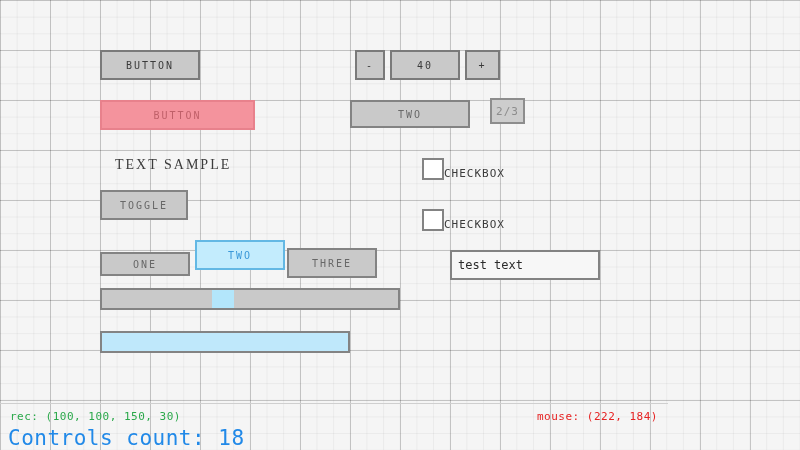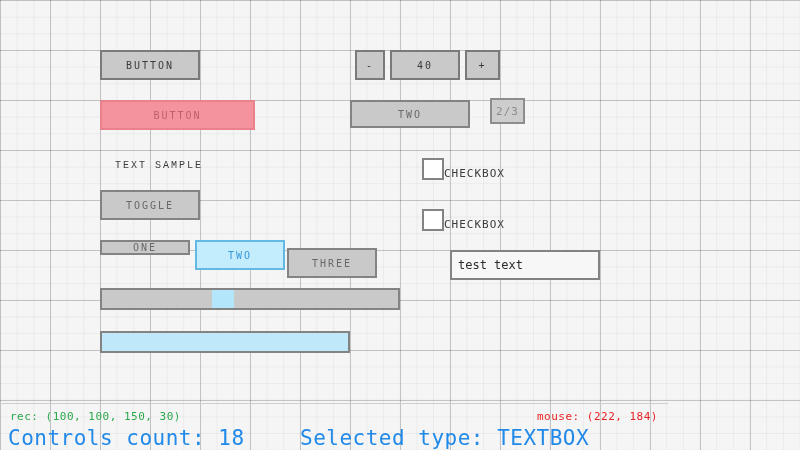--- a/index.html
+++ b/index.html
@@ -45,24 +45,24 @@
     color: #c06069;
   }
   .btn.active-blue {
     background: #c3ecfd;
     border-color: #63b8e4;
     color: #3b98d8;
   }
 
   .label-text {
     color: #3b3b3b;
-    font-size: 10px;
+    font-size: 14px;
     letter-spacing: 2px;
     text-transform: uppercase;
-    font-family: Liberation Mono, monospace;
+    font-family: Liberation Serif, serif;
     justify-content: flex-start;
   }
 
   .checkbox-box {
     position: absolute;
     background: #ffffff;
     border: 2px solid #838383;
   }
   .checkbox-label {
     position: absolute;
@@ -146,25 +146,25 @@
   </div>
 
   <div class="ctl btn danger" style="left:100px; top:100px; width:155px; height:30px;">
     <span>BUTTON</span>
   </div>
 
   <div class="ctl label-text" style="left:115px; top:157px; width:150px; height:16px;">
     <span>TEXT SAMPLE</span>
   </div>
 
-  <div class="ctl btn" style="left:100px; top:190px; width:100px; height:30px;">
+  <div class="ctl btn" style="left:100px; top:190px; width:88px; height:30px;">
     <span>TOGGLE</span>
   </div>
 
-  <div class="ctl btn" style="left:100px; top:240px; width:90px; height:15px;">
+  <div class="ctl btn" style="left:100px; top:252px; width:90px; height:24px;">
     <span>ONE</span>
   </div>
   <div class="ctl btn active-blue" style="left:195px; top:240px; width:90px; height:30px;">
     <span>TWO</span>
   </div>
   <div class="ctl btn" style="left:287px; top:240px; width:90px; height:30px;margin-top:8px;">
     <span>THREE</span>
   </div>
 
   <div class="slider-track" style="left:100px; top:288px; width:300px; height:22px;">
@@ -203,16 +203,15 @@
   </div>
 
   <div class="textbox" style="left:450px; top:250px; width:150px; height:30px;">
     <span>test text</span>
   </div>
 
   <div class="statusbar">
     <div class="status-small" style="left:10px; top:6px; color:#2aa84a;">rec: (100, 100, 150, 30)</div>
     <div class="status-small" style="right:10px; top:6px; color:#e62222;">mouse: (222, 184)</div>
     <div class="status-big" style="left:8px; top:22px; color:#2189e8;">Controls count: 18</div>
-    <div class="status-big" style="left:300px; top:22px; color:#2189e8;">Selected type: TEXTBOX</div>
   </div>
 
 </div>
 
 </body></html>

